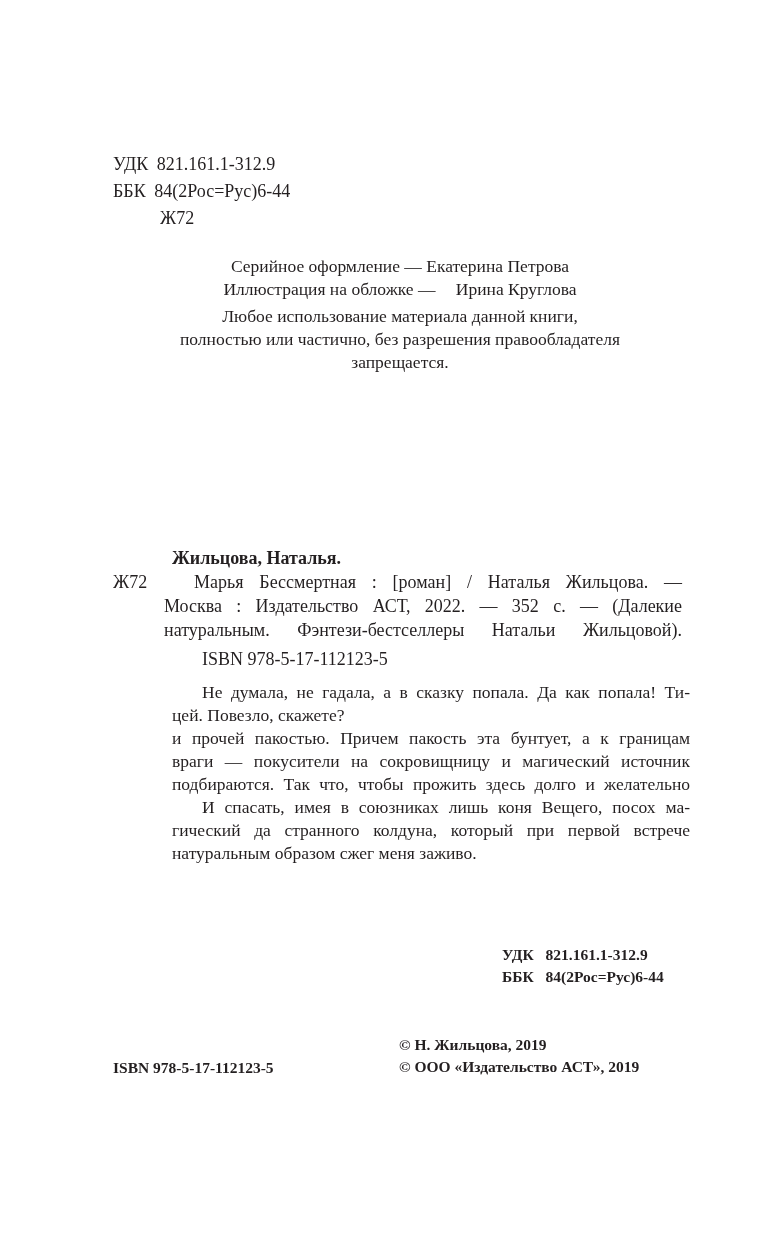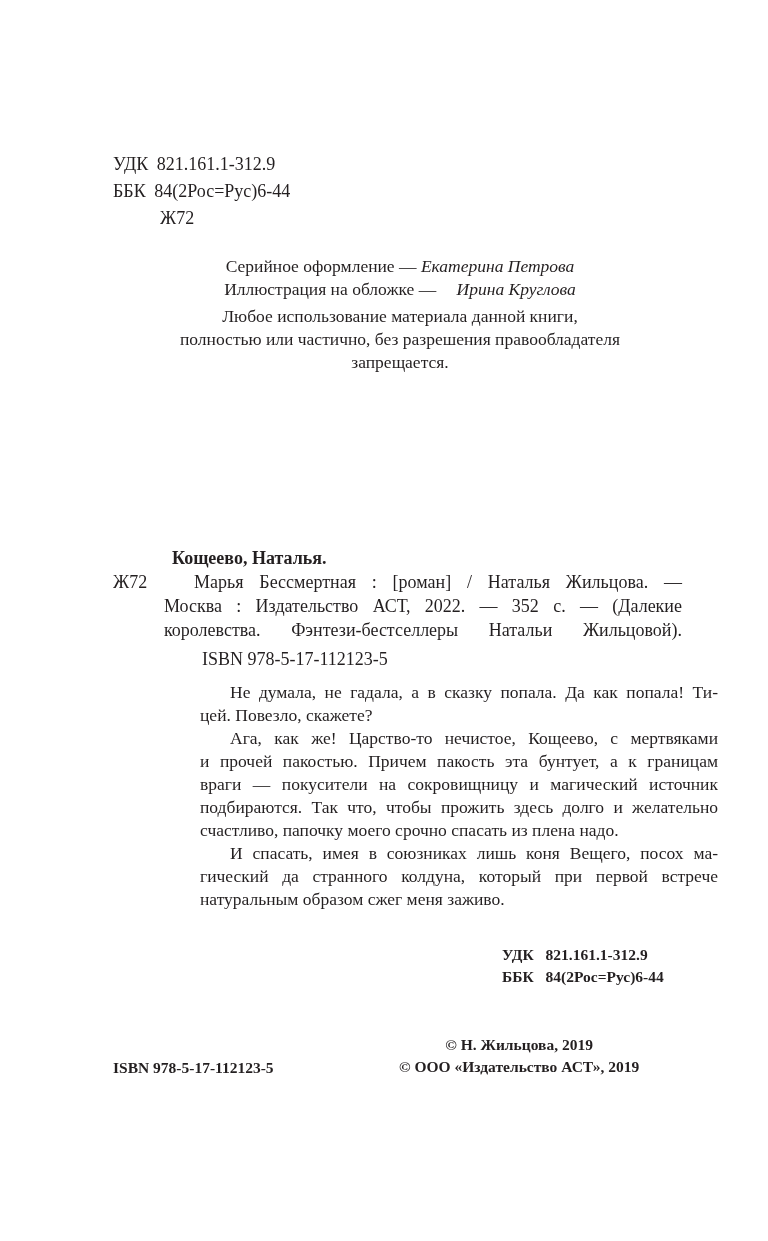--- a/index.html
+++ b/index.html
@@ -5,21 +5,21 @@
     html, body { margin: 0; padding: 0; background: #ffffff; }
     body {
       width: 768px; height: 1241px; position: relative; overflow: hidden;
       font-family: "Liberation Serif", "DejaVu Serif", serif;
       color: #231f20;
     }
     .abs { position: absolute; white-space: nowrap; }
     .fs18 { font-size: 18px; line-height: 24px; }
     .fs17 { font-size: 17.5px; line-height: 23px; }
     .bold { font-weight: bold; }
-    .ital { font-style: italic; }
+    .ital { }
     .center { text-align: center; }
     .block { position: absolute; }
     .line { display: block; white-space: nowrap; }
     .justify-line { display: block; text-align: justify; text-align-last: justify; white-space: nowrap; }
     .small { font-size: 15.5px; line-height: 22px; }
   </style>
 </head>
 <body>
 
 <div class="block fs18" style="left:113px; top:152px;">
@@ -44,43 +44,41 @@
     <span class="ital" style="margin-left:16px;">Ирина Круглова</span>
   </div>
 </div>
 
 <div class="block fs17 center" style="left:0; width:800px; top:305px;">
   <div class="line">Любое использование материала данной книги,</div>
   <div class="line">полностью или частично, без разрешения правообладателя</div>
   <div class="line">запрещается.</div>
 </div>
 
-<div class="block fs18 bold" style="left:172px; top:546px;">Кощеево, Наталья.</div>
+<div class="block fs18 bold" style="left:172px; top:546px;">Жильцова, Наталья.</div>
 
 <div class="abs fs18" style="left:113px; top:570px;">Ж72</div>
 
 <div class="block fs18" style="left:164px; top:570px; width:518px;">
   <div class="justify-line" style="padding-left:30px;">Марья Бессмертная : [роман] / Наталья Жильцова. —</div>
   <div class="justify-line">Москва : Издательство АСТ, 2022. — 352 с. — (Далекие</div>
-  <div class="justify-line">королевства. Фэнтези-бестселлеры Натальи Жильцовой).</div>
+  <div class="justify-line">натуральным. Фэнтези-бестселлеры Натальи Жильцовой).</div>
 </div>
 
 <div class="block fs18" style="left:202px; top:647px;">ISBN 978-5-17-112123-5</div>
 
-<div class="block fs17" style="left:172px; top:681px; width:518px;margin-left:28px;">
+<div class="block fs17" style="left:172px; top:681px; width:518px;">
   <div>
     <div class="justify-line" style="padding-left:30px;">Не думала, не гадала, а в сказку попала. Да как попала! Ти-</div>
     <div class="line">цей. Повезло, скажете?</div>
   </div>
   <div>
-    <div class="justify-line" style="padding-left:30px;">Ага, как же! Царство-то нечистое, Кощеево, с мертвяками</div>
     <div class="justify-line">и прочей пакостью. Причем пакость эта бунтует, а к границам</div>
     <div class="justify-line">враги — покусители на сокровищницу и магический источник</div>
     <div class="justify-line">подбираются. Так что, чтобы прожить здесь долго и желательно</div>
-    <div class="line">счастливо, папочку моего срочно спасать из плена надо.</div>
   </div>
   <div>
     <div class="justify-line" style="padding-left:30px;">И спасать, имея в союзниках лишь коня Вещего, посох ма-</div>
     <div class="justify-line">гический да странного колдуна, который при первой встрече</div>
     <div class="line">натуральным образом сжег меня заживо.</div>
   </div>
 </div>
 
 <div class="block small bold" style="left:502px; top:944px;">
   <div class="line">
@@ -88,16 +86,16 @@
     <span style="margin-left:8px;">821.161.1-312.9</span>
   </div>
   <div class="line">
     <span>ББК</span>
     <span style="margin-left:8px;">84(2Рос=Рус)6-44</span>
   </div>
 </div>
 
 <div class="abs small bold" style="left:113px; top:1057px;">ISBN 978-5-17-112123-5</div>
 
-<div class="block small bold" style="left:399px; top:1034px;text-align:center;">
+<div class="block small bold" style="left:399px; top:1034px;">
   <div class="line">© Н. Жильцова, 2019</div>
   <div class="line">© ООО «Издательство АСТ», 2019</div>
 </div>
 
 </body></html>

